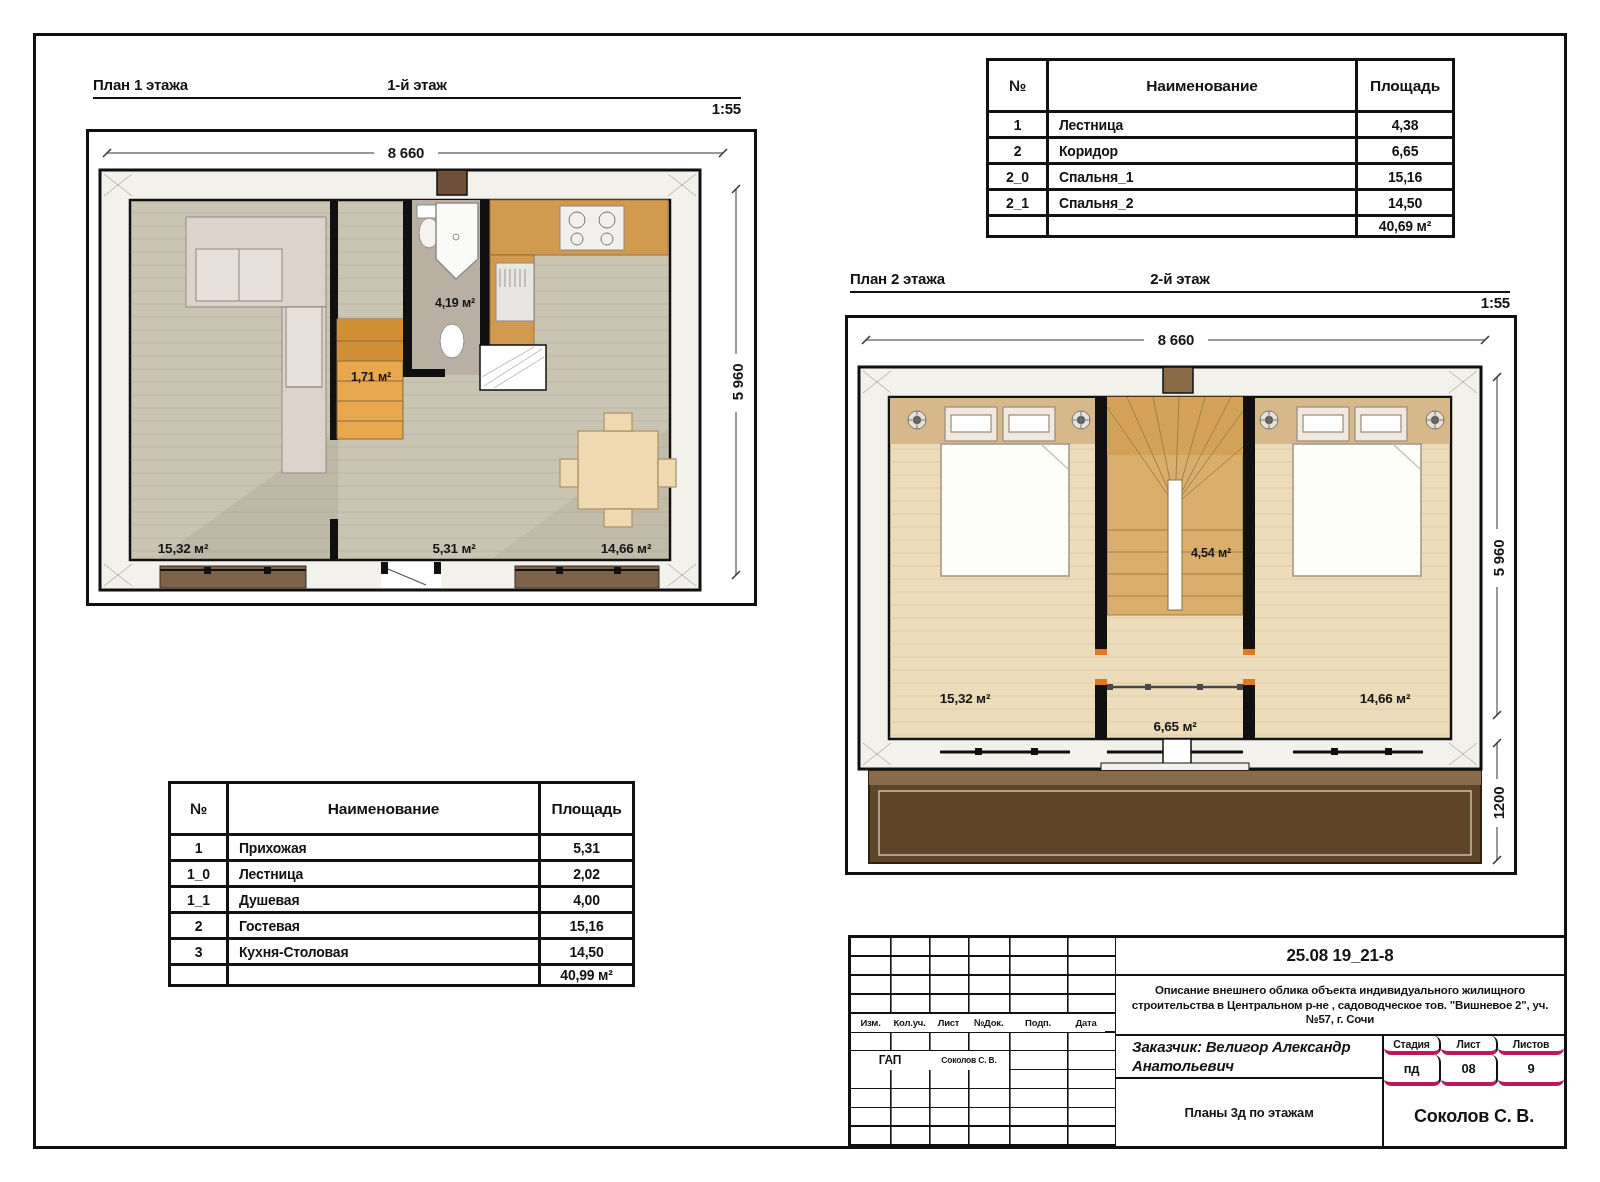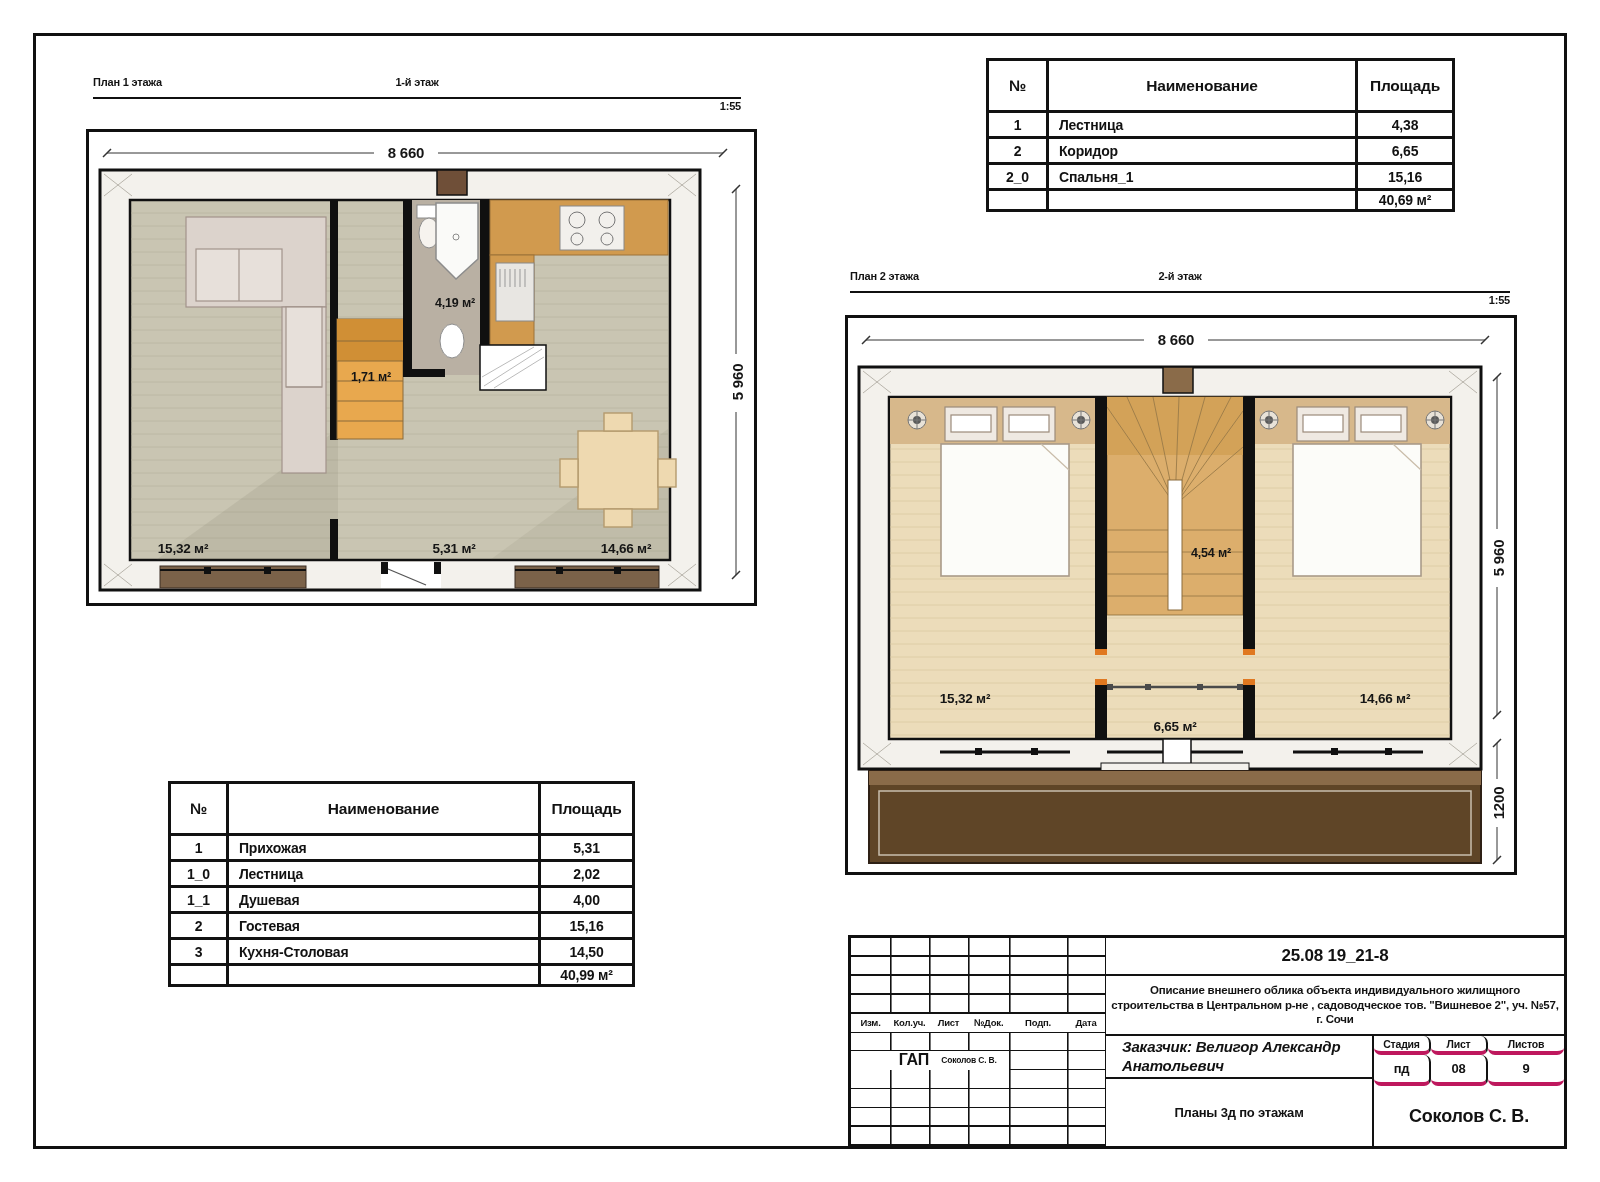--- a/index.html
+++ b/index.html
@@ -2,21 +2,21 @@
 <html><head>
 <meta charset="utf-8">
 <style>
   html,body{margin:0;padding:0;background:#fff;}
   body{width:1600px;height:1182px;position:relative;overflow:hidden;
        font-family:"Liberation Sans",sans-serif;font-weight:bold;color:#121212;
        letter-spacing:-0.2px;}
   .abs{position:absolute;}
   .sheet{left:33px;top:33px;width:1534px;height:1116px;border:3px solid #101010;box-sizing:border-box;}
   
-  .plan-header{display:block;border-bottom:2px solid #101010;padding-bottom:3px;font-size:11px;height:18px;}
+  .plan-header{display:block;border-bottom:2px solid #101010;padding-bottom:3px;font-size:15px;height:18px;}
   .plan-header .c{position:absolute;left:50%;transform:translateX(-50%);}
   .plan-header .r{position:absolute;right:0;margin-top:24px;}
   
   table.rooms{border-collapse:collapse;table-layout:fixed;background:#fff;}
   table.rooms th,table.rooms td{border:3px solid #121212;font-weight:bold;overflow:hidden;white-space:nowrap;}
   table.rooms th{font-size:15.5px;text-align:center;}
   table.rooms td{font-size:14px;}
   td.cnum{text-align:center;}
   td.cname{text-align:left;padding-left:10px;}
   td.carea{text-align:center;}
@@ -28,21 +28,21 @@
   .tb-grid{position:relative;width:254px;height:100%;
     background-image:
       repeating-linear-gradient(to bottom, transparent 0 17.3px, #121212 17.3px 18.909px),
       linear-gradient(#121212,#121212),
       linear-gradient(#121212,#121212),
       linear-gradient(#121212,#121212),
       linear-gradient(#121212,#121212),
       linear-gradient(#121212,#121212);
     background-size:100% 100%,1.6px 100%,1.6px 100%,1.6px 100%,1.6px 100%,1.6px 100%;
     background-position:0 0,39px 0,78px 0,117px 0,158px 0,216px 0;
-    background-repeat:repeat,no-repeat,no-repeat,no-repeat,no-repeat,no-repeat;}
+    background-repeat:repeat,no-repeat,no-repeat,no-repeat,no-repeat,no-repeat;padding-left:10px;}
   .tb-grid span{position:absolute;height:18.9px;line-height:18.9px;text-align:center;font-size:9.5px;background:#fff;}
   .tb-main{flex:1;display:flex;flex-direction:column;border-left:1px solid #121212;}
   .tb-doc{height:36px;border-bottom:2.5px solid #121212;display:flex;align-items:center;justify-content:center;font-size:17px;}
   .tb-desc{height:60px;border-bottom:2.5px solid #121212;display:flex;align-items:center;justify-content:center;
            text-align:center;font-size:11.5px;line-height:1.3;padding:0 4px;box-sizing:border-box;}
   .tb-bottom{flex:1;display:flex;}
   .tb-left{width:266px;border-right:2.5px solid #121212;display:flex;flex-direction:column;}
   .tb-customer{height:43px;border-bottom:2.5px solid #121212;display:flex;align-items:center;justify-content:center;
                font-size:15px;line-height:1.25;padding:0 16px;box-sizing:border-box;font-style:italic;}
   .tb-title{flex:1;display:flex;align-items:center;justify-content:center;font-size:13px;}
@@ -195,20 +195,25 @@
   <tr class="row">
     <td class="cnum">2</td>
     <td class="cname">Коридор</td>
     <td class="carea">6,65</td>
   </tr>
   <tr class="row">
     <td class="cnum">2_0</td>
     <td class="cname">Спальня_1</td>
     <td class="carea">15,16</td>
   </tr>
+  <tr class="row">
+    <td class="cnum">2_1</td>
+    <td class="cname">Спальня_2</td>
+    <td class="carea">14,50</td>
+  </tr>
   <tr class="tot">
     <td class="cnum"></td>
     <td class="cname"></td>
     <td class="carea">40,69 м²</td>
   </tr>
 </tbody>
   </table>
 
 <div class="abs plan-header" style="left:850px;top:270px;width:660px;">
   <span>План 2 этажа</span>
@@ -392,21 +397,21 @@
   </table>
 
 <div class="abs tb">
   <div class="tb-grid">
     <span style="left:0;width:39px;top:75.6px;">Изм.</span>
     <span style="left:39px;width:39px;top:75.6px;">Кол.уч.</span>
     <span style="left:78px;width:39px;top:75.6px;">Лист</span>
     <span style="left:117px;width:41px;top:75.6px;">№Док.</span>
     <span style="left:158px;width:58px;top:75.6px;">Подп.</span>
     <span style="left:216px;width:38px;top:75.6px;">Дата</span>
-    <span style="left:0;width:78px;top:113.4px;font-size:16px;text-align:right;">ГАП</span>
+    <span style="left:0;width:78px;top:113.4px;font-size:12px;">ГАП</span>
     <span style="left:78px;width:80px;top:113.4px;font-size:8.5px;">Соколов С. В.</span>
   </div>
   <div class="tb-main">
     <div class="tb-doc">25.08 19_21-8</div>
     <div class="tb-desc">Описание внешнего облика объекта индивидуального жилищного строительства в  Центральном р-не , садоводческое тов. "Вишневое 2", уч. №57, г. Сочи</div>
     <div class="tb-bottom">
       <div class="tb-left">
         <div class="tb-customer">Заказчик: Велигор Александр Анатольевич</div>
         <div class="tb-title">Планы 3д по этажам</div>
       </div>

